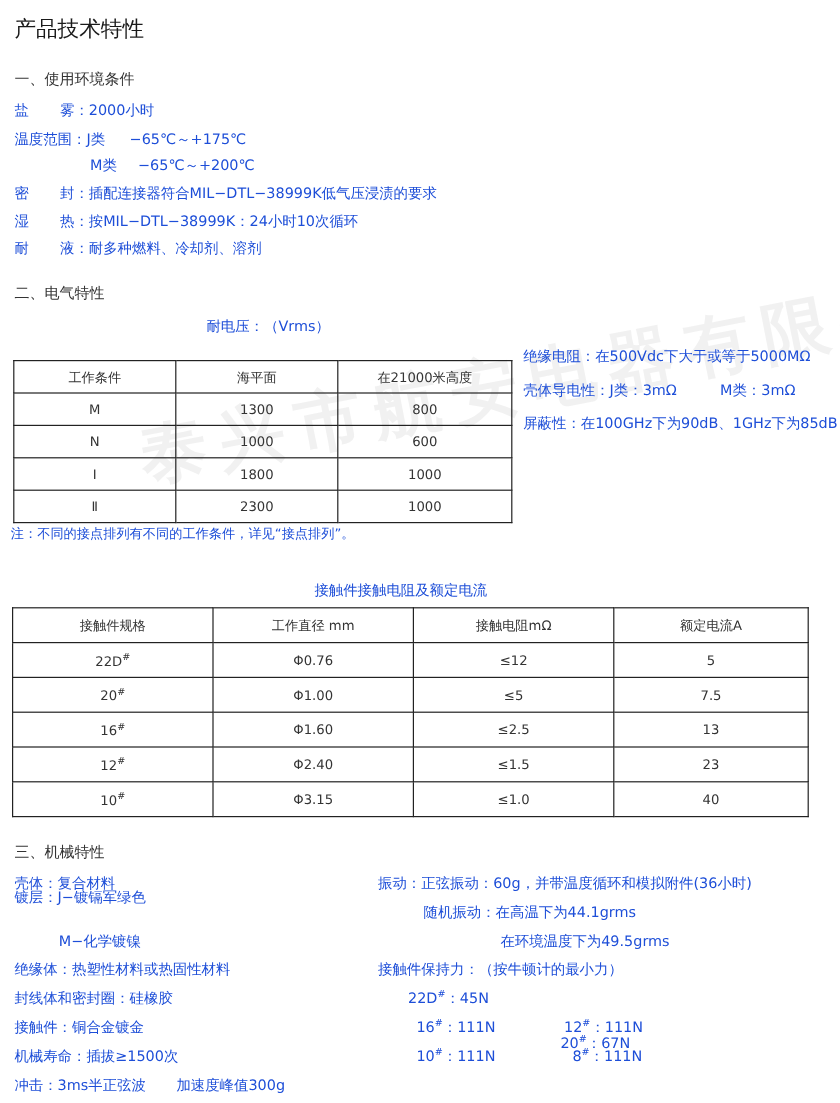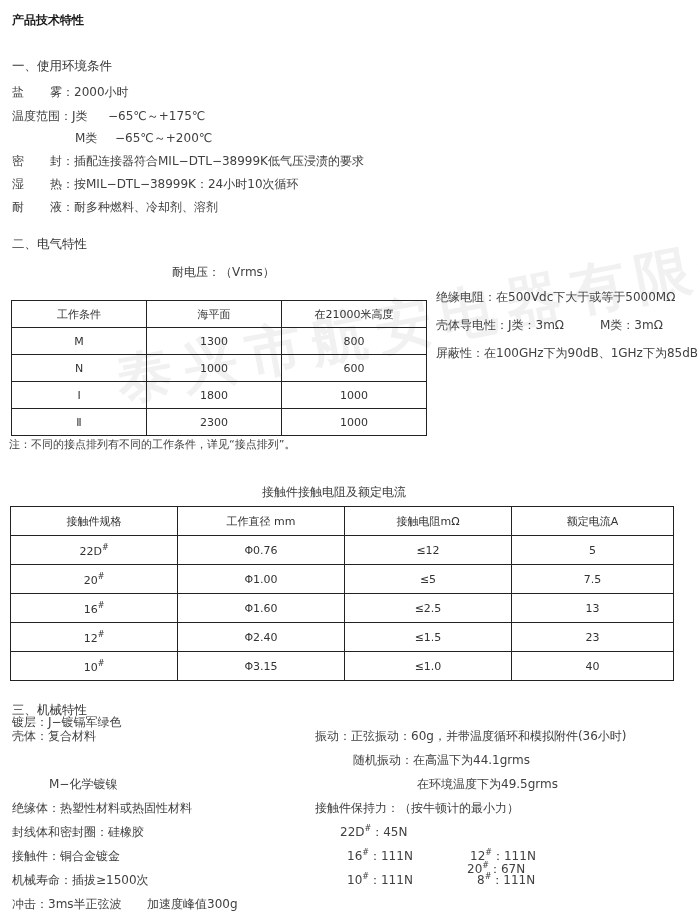--- a/index.html
+++ b/index.html
@@ -2,23 +2,23 @@
 <html><head>
   <meta charset="utf-8">
   <style>
     html, body { margin: 0; padding: 0; background: #ffffff; }
     body {
       width: 700px; height: 919px; position: relative; overflow: hidden;
       font-family: "DejaVu Sans", "Liberation Sans", sans-serif;
       color: #222222; font-size: 12px;
     }
     .abs { position: absolute; white-space: nowrap; }
-    .title { left: 12px; top: 12px; font-size: 12px; font-weight: bold; color: #1a1a1a; }
+    .title { left: 12px; top: 12px; font-size: 18px; font-weight: normal; color: #1a1a1a; }
     .sec { font-size: 12.5px; color: #333; }
-    .line { font-size: 12px; color: #404040; }
+    .line { font-size: 12px; color: #1d4ed8; }
     .lbl { display: inline-block; }
     table.grid { position: absolute; border-collapse: collapse; font-size: 11px; color: #333; }
     table.grid td { border: 1.5px solid #222; text-align: center; padding: 0; }
     .watermark {
       position: absolute; left: 110px; top: 345px; font-size: 56px; font-weight: bold;
       color: rgba(150,150,150,0.13); transform: rotate(-11deg); transform-origin: left top;
       letter-spacing: 10px; pointer-events: none; white-space: nowrap;
     }
     sup { font-size: 8px; }
   </style>
@@ -132,21 +132,21 @@
     <td>Φ3.15</td>
     <td>≤1.0</td>
     <td>40</td>
   </tr>
 </tbody>
   </table>
 
 <div class="abs sec" style="left:12px; top:702px;">三、机械特性</div>
 
 <div class="abs line" style="left:12px; top:728px;">壳体：复合材料</div>
-<div class="abs line" style="left:12px; top:714px;text-align:center;">镀层：J−镀镉军绿色</div>
+<div class="abs line" style="left:12px; top:740px;text-align:center;">镀层：J−镀镉军绿色</div>
 <div class="abs line" style="left:49px; top:776px;">M−化学镀镍</div>
 <div class="abs line" style="left:12px; top:800px;">绝缘体：热塑性材料或热固性材料</div>
 <div class="abs line" style="left:12px; top:824px;">封线体和密封圈：硅橡胶</div>
 <div class="abs line" style="left:12px; top:848px;">接触件：铜合金镀金</div>
 <div class="abs line" style="left:12px; top:872px;">机械寿命：插拔≥1500次</div>
 <div class="abs line" style="left:12px; top:896px;">
   <span class="lbl" style="width:135px;">冲击：3ms半正弦波</span><span>加速度峰值300g</span>
 </div>
 
 <div class="abs line" style="left:315px; top:728px;">

